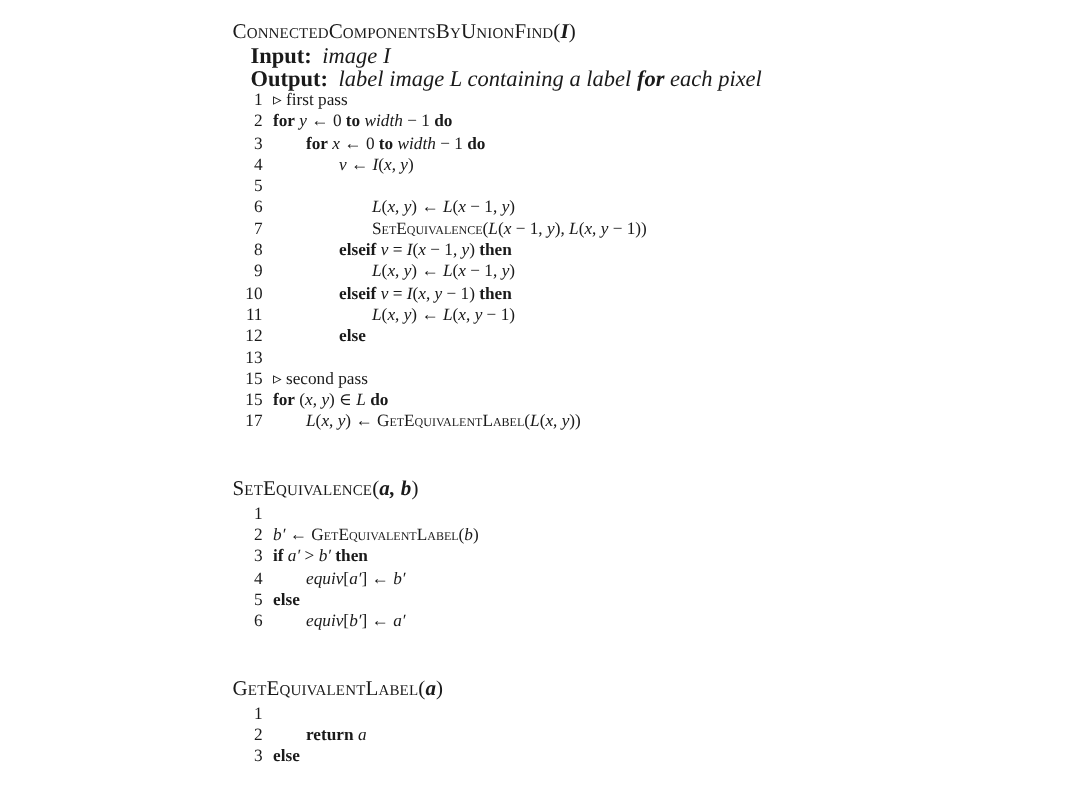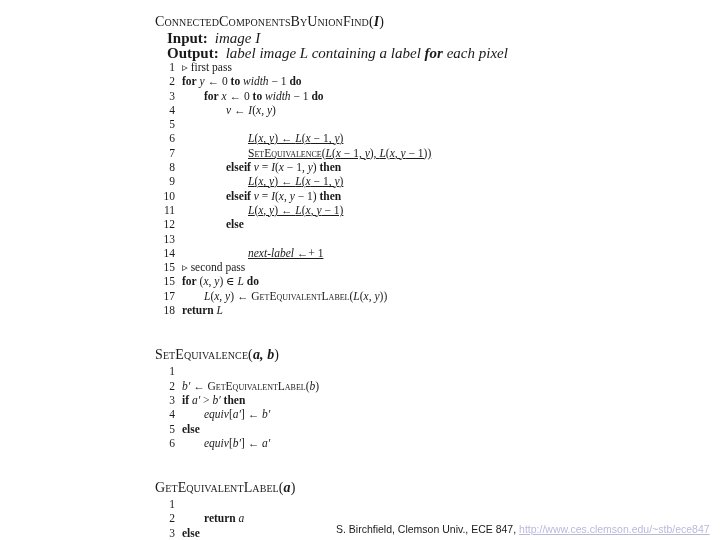--- a/index.html
+++ b/index.html
@@ -74,21 +74,21 @@
   }
   .code {
     font-size: 11.5px;
     font-family: "Liberation Serif", "DejaVu Serif", serif;
   }
 
   
   .i0 { padding-left: 0px; text-align: center; }
   .i1 { padding-left: 22px; }
   .i2 { padding-left: 44px; }
-  .i3 { padding-left: 66px; text-decoration: underline; }
+  .i3 { padding-left: 66px; }
 
   
   .kw   { font-weight: bold; }
   .it   { font-style: italic; }
   .sc   { font-variant: small-caps; }
   .spacer-md { height: 16px; }
 
   
   .footer {
     position: absolute;
@@ -166,39 +166,31 @@
           <span class="code i3"><span class="it">L</span>(<span class="it">x</span>, <span class="it">y</span>) ← <span class="it">L</span>(<span class="it">x</span>, <span class="it">y</span> − 1)</span>
         </div>
       <div class="row">
           <span class="num">12</span>
           <span class="code i2"><span class="kw">else</span></span>
         </div>
       <div class="row">
           <span class="num">13</span>
         </div>
       <div class="row">
-          <span class="num">14</span>
-          <span class="code i3"><span class="it">next-label</span> ←+ 1</span>
-        </div>
-      <div class="row">
           <span class="num">15</span>
           <span class="code i0">▹ second pass</span>
         </div>
       <div class="row">
           <span class="num">15</span>
           <span class="code i0"><span class="kw">for</span> (<span class="it">x</span>, <span class="it">y</span>) ∈ <span class="it">L</span> <span class="kw">do</span></span>
         </div>
       <div class="row">
           <span class="num">17</span>
           <span class="code i1"><span class="it">L</span>(<span class="it">x</span>, <span class="it">y</span>) ← <span class="sc">GetEquivalentLabel</span>(<span class="it">L</span>(<span class="it">x</span>, <span class="it">y</span>))</span>
         </div>
-      <div class="row">
-          <span class="num">18</span>
-          <span class="code i0"><span class="kw">return</span> <span class="it">L</span></span>
-        </div>
     </div>
 
     <div class="spacer-md"></div>
 
     <div class="algo">
 
       <div class="algo-title"><span class="sc">SetEquivalence</span><span>(</span><span class="arg">a, b</span><span>)</span></div>
 
       <div class="row">
           <span class="num">1</span>
@@ -240,15 +232,14 @@
         </div>
       <div class="row">
           <span class="num">3</span>
           <span class="code i0"><span class="kw">else</span></span>
         </div>
 
     </div>
 
   </div>
 
-  <div class="footer"><span>S. Birchfield, Clemson Univ., ECE 847,</span> <a class="url" href="#">http://www.ces.clemson.edu/~stb/ece847</a></div>
 
 </div>
 
 </body></html>

